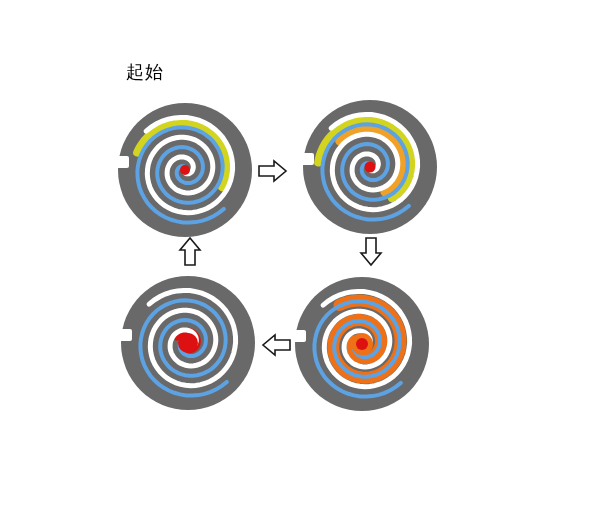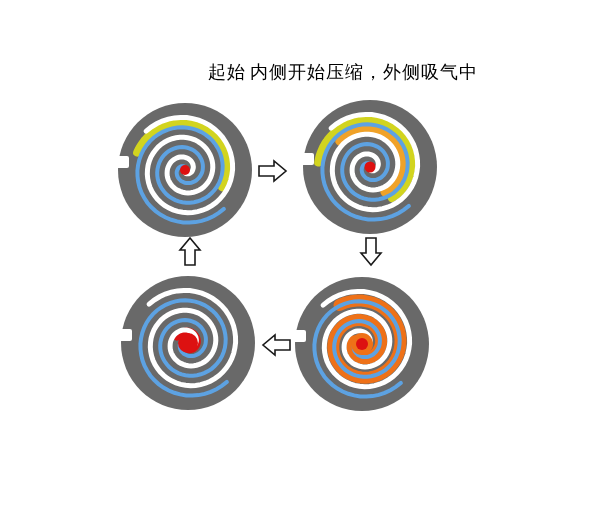--- a/index.html
+++ b/index.html
@@ -7,37 +7,36 @@
     position:relative;
     width:600px;height:510px;
     background:#ffffff;
     font-family:"Liberation Serif","DejaVu Serif",serif;
     overflow:hidden;
   }
   .label{
     position:absolute;
     font-size:18px;
     color:#000;
-    text-align:right;
+    text-align:left;
     white-space:nowrap;
     letter-spacing:1px;
   }
   #lbl-start{left:126px;top:60px;width:120px;}
   #lbl-intake{left:236px;top:60px;width:242px;}
   #lbl-exhaust{left:138px;top:431px;width:120px;}
   #lbl-compressing{left:331px;top:431px;width:120px;}
   svg{position:absolute;left:0;top:0;}
 </style>
 </head>
 <body>
 
 <div id="canvas">
 
   <div class="label" id="lbl-start">起始</div>
-  <div class="label" id="lbl-intake">内侧开始压缩，外侧吸气中</div>
 
   <svg width="600" height="510" viewBox="0 0 600 510">
 
     <g id="panel-start" transform="translate(185,170)">
         <circle cx="0" cy="0" r="67" fill="#696969"></circle>
         <path d="M-47.9 -17.4L-47.2 -19.1L-46.3 -20.7L-45.5 -22.3L-44.5 -23.9L-43.6 -25.4L-42.5 -26.9L-41.4 -28.4L-40.3 -29.8L-39.1 -31.1L-37.9 -32.4L-36.6 -33.7L-35.3 -34.9L-34.0 -36.1L-32.6 -37.2L-31.2 -38.2L-29.7 -39.3L-28.2 -40.2L-26.7 -41.1L-25.1 -41.9L-23.6 -42.7L-22.0 -43.4L-20.3 -44.1L-18.7 -44.7L-17.1 -45.2L-15.4 -45.7L-13.7 -46.1L-12.0 -46.5L-10.3 -46.8L-8.6 -47.0L-6.9 -47.2L-5.2 -47.3L-3.5 -47.3L-1.8 -47.3L-0.1 -47.2L1.6 -47.1L3.3 -46.9L4.9 -46.6L6.6 -46.3L8.2 -45.9L9.9 -45.5L11.5 -45.0L13.0 -44.5L14.6 -43.9L16.1 -43.2L17.6 -42.5L19.1 -41.7L20.5 -40.9L21.9 -40.1L23.3 -39.2L24.6 -38.2L25.9 -37.2L27.1 -36.2L28.4 -35.1L29.5 -34.0L30.6 -32.8L31.7 -31.6L32.8 -30.4L33.7 -29.1L34.7 -27.8L35.6 -26.5L36.4 -25.1L37.2 -23.7L37.9 -22.3L38.6 -20.9L39.2 -19.5L39.8 -18.0L40.3 -16.5L40.8 -15.0L41.2 -13.5L41.5 -12.0L41.8 -10.5L42.1 -8.9L42.2 -7.4L42.4 -5.9L42.4 -4.3L42.5 -2.8L42.4 -1.3L42.3 0.2L42.2 1.8L42.0 3.3L41.7 4.8L41.4 6.2L41.1 7.7L40.7 9.1L40.2 10.6L39.7 12.0L39.1 13.3L38.5 14.7L37.9 16.0L37.2 17.3" fill="none" stroke="#d2d41f" stroke-width="8" stroke-linecap="round"></path>
         <path d="M-38.9 -38.9L-33.8 -42.9L-28.4 -46.2L-22.7 -48.9L-16.7 -50.9L-10.5 -52.1L-4.3 -52.6L1.8 -52.4L7.9 -51.4L13.7 -49.8L19.3 -47.5L24.6 -44.6L29.4 -41.1L33.8 -37.1L37.6 -32.7L40.8 -27.8L43.5 -22.7L45.5 -17.3L46.8 -11.8L47.5 -6.2L47.6 -0.6L46.9 4.9L45.7 10.3L43.8 15.5L41.4 20.3L38.4 24.8L35.0 28.9L31.1 32.5L26.8 35.6L22.3 38.2L17.5 40.2L12.6 41.6L7.6 42.4L2.6 42.7L-2.4 42.3L-7.3 41.4L-12.0 39.9L-16.4 37.9L-20.5 35.4L-24.3 32.4L-27.7 29.1L-30.6 25.4L-33.0 21.5L-35.0 17.3L-36.4 12.9L-37.3 8.5L-37.7 4.1L-37.5 -0.4L-36.9 -4.7L-35.7 -8.9L-34.1 -12.9L-32.0 -16.6L-29.5 -20.0L-26.7 -23.1L-23.6 -25.8L-20.2 -28.1L-16.6 -29.9L-12.8 -31.3L-9.0 -32.2L-5.1 -32.7L-1.2 -32.7L2.6 -32.2L6.3 -31.4L9.8 -30.1L13.1 -28.4L16.1 -26.3L18.8 -24.0L21.2 -21.3L23.3 -18.5L25.0 -15.4L26.3 -12.3L27.2 -9.0L27.7 -5.7L27.8 -2.4L27.5 0.9L26.8 4.0L25.8 7.1L24.5 9.9L22.8 12.5L20.9 14.9L18.7 17.0L16.4 18.8L13.9 20.2L11.2 21.4L8.5 22.2L5.8 22.7L3.0 22.9L0.3 22.7L-2.3 22.2L-4.8 21.4L-7.1 20.4L-9.3 19.1L-11.3 17.5L-13.0 15.8L-14.5 13.9L-15.7 11.9L-16.7 9.8L-17.4 7.6L-17.8 5.4L-17.9 3.3L-17.8 1.1L-17.5 -1.0L-16.9 -2.9L-16.0 -4.8L-15.0 -6.5L-13.9 -8.0L-12.5 -9.3L-11.1 -10.5L-9.5 -11.4L-7.9 -12.2L-6.3 -12.7L-4.6 -13.0L-3.0 -13.1L-1.4 -13.0L0.1 -12.7L1.5 -12.2L2.9 -11.6L4.1 -10.8L5.1 -9.9L6.0 -9.0L6.8 -7.9L7.4 -6.8L7.9 -5.7L8.1 -4.5L8.3 -3.4L8.3 -2.3L8.1 -1.3L7.8 -0.3L7.4 0.6L7.0 1.4L6.4 2.1L5.8 2.6L5.1 3.1L4.4 3.4L3.7 3.7L3.0 3.8L2.4 3.8L1.7 3.7L1.2 3.6L0.7 3.3L0.3 3.0" fill="none" stroke="#ffffff" stroke-width="5" stroke-linecap="round"></path>
         <path d="M38.9 38.9L33.8 42.9L28.4 46.2L22.7 48.9L16.7 50.9L10.5 52.1L4.3 52.6L-1.8 52.4L-7.9 51.4L-13.7 49.8L-19.3 47.5L-24.6 44.6L-29.4 41.1L-33.8 37.1L-37.6 32.7L-40.8 27.8L-43.5 22.7L-45.5 17.3L-46.8 11.8L-47.5 6.2L-47.6 0.6L-46.9 -4.9L-45.7 -10.3L-43.8 -15.5L-41.4 -20.3L-38.4 -24.8L-35.0 -28.9L-31.1 -32.5L-26.8 -35.6L-22.3 -38.2L-17.5 -40.2L-12.6 -41.6L-7.6 -42.4L-2.6 -42.7L2.4 -42.3L7.3 -41.4L12.0 -39.9L16.4 -37.9L20.5 -35.4L24.3 -32.4L27.7 -29.1L30.6 -25.4L33.0 -21.5L35.0 -17.3L36.4 -12.9L37.3 -8.5L37.7 -4.1L37.5 0.4L36.9 4.7L35.7 8.9L34.1 12.9L32.0 16.6L29.5 20.0L26.7 23.1L23.6 25.8L20.2 28.1L16.6 29.9L12.8 31.3L9.0 32.2L5.1 32.7L1.2 32.7L-2.6 32.2L-6.3 31.4L-9.8 30.1L-13.1 28.4L-16.1 26.3L-18.8 24.0L-21.2 21.3L-23.3 18.5L-25.0 15.4L-26.3 12.3L-27.2 9.0L-27.7 5.7L-27.8 2.4L-27.5 -0.9L-26.8 -4.0L-25.8 -7.1L-24.5 -9.9L-22.8 -12.5L-20.9 -14.9L-18.7 -17.0L-16.4 -18.8L-13.9 -20.2L-11.2 -21.4L-8.5 -22.2L-5.8 -22.7L-3.0 -22.9L-0.3 -22.7L2.3 -22.2L4.8 -21.4L7.1 -20.4L9.3 -19.1L11.3 -17.5L13.0 -15.8L14.5 -13.9L15.7 -11.9L16.7 -9.8L17.4 -7.6L17.8 -5.4L17.9 -3.3L17.8 -1.1L17.5 1.0L16.9 2.9L16.0 4.8L15.0 6.5L13.9 8.0L12.5 9.3L11.1 10.5L9.5 11.4L7.9 12.2L6.3 12.7L4.6 13.0L3.0 13.1L1.4 13.0L-0.1 12.7L-1.5 12.2L-2.9 11.6L-4.1 10.8L-5.1 9.9L-6.0 9.0L-6.8 7.9L-7.4 6.8L-7.9 5.7L-8.1 4.5L-8.3 3.4L-8.3 2.3L-8.1 1.3L-7.8 0.3L-7.4 -0.6L-7.0 -1.4L-6.4 -2.1L-5.8 -2.6L-5.1 -3.1L-4.4 -3.4L-3.7 -3.7L-3.0 -3.8L-2.4 -3.8L-1.7 -3.7L-1.2 -3.6L-0.7 -3.3L-0.3 -3.0" fill="none" stroke="#5da2e2" stroke-width="4" stroke-linecap="round"></path>
         <circle cx="0" cy="0" r="5" fill="#dd1111"></circle>
         <rect x="-73" y="-14" width="17" height="12" rx="2" fill="#ffffff"></rect>

